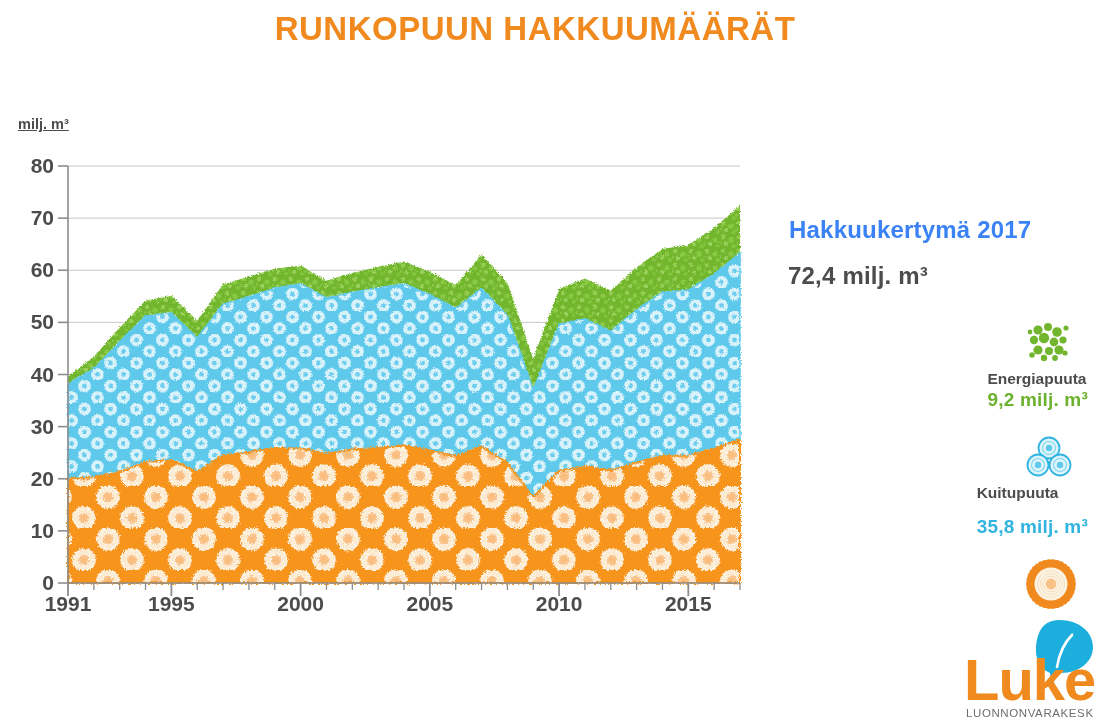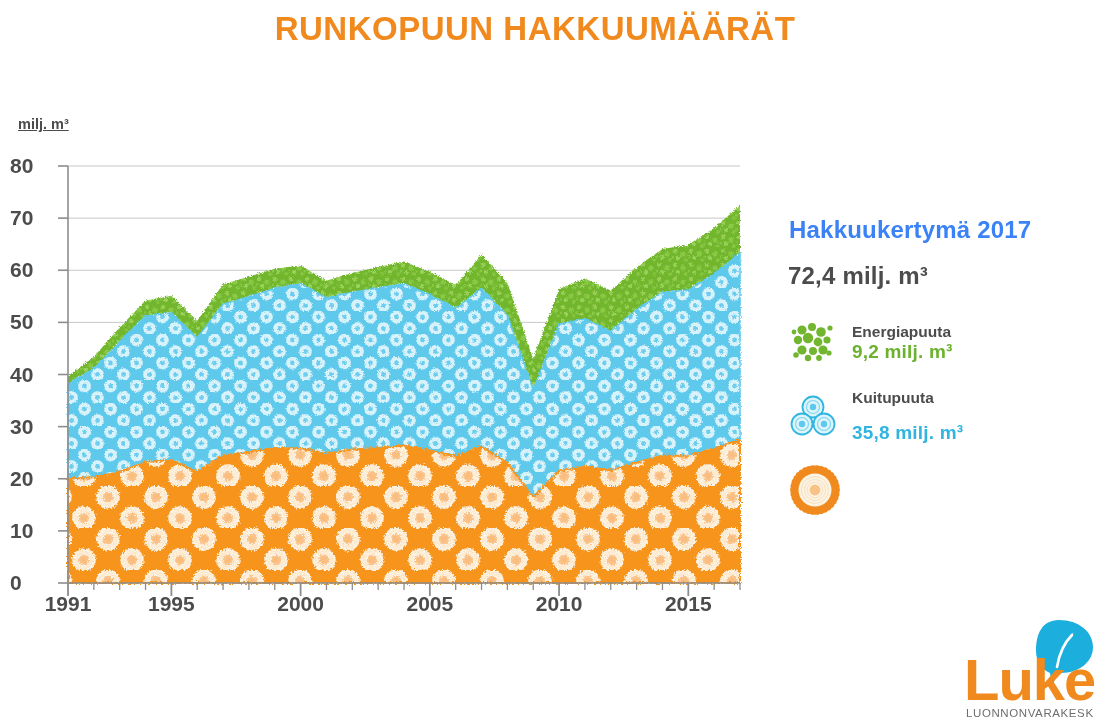--- a/index.html
+++ b/index.html
@@ -49,21 +49,21 @@
     top: 150px;
     width: 770px;
     height: 450px;
   }
   #plot-svg { display: block; }
 
   
   .y-tick-label {
     position: absolute;
     width: 44px;
-    text-align: left;
+    text-align: right;
     font-size: 21px;
     font-weight: bold;
     color: #4c4c4c;
     line-height: 1;
   }
 
   
   .x-tick-label {
     position: absolute;
     top: 592px;
@@ -97,22 +97,23 @@
   }
   #total-value {
     font-size: 24px;
     font-weight: bold;
     color: #4c4c4c;
     letter-spacing: 0.2px;
   }
 
   .legend-row {
     display: flex;
-    align-items: center;
+    align-items: flex-end;
     margin-bottom: 19px;
+    flex-direction: column;
   }
   .legend-icon {
     width: 54px;
     height: 54px;
     flex: 0 0 54px;
     margin-right: 10px;
     display: flex;
     align-items: center;
     justify-content: center;
   }

